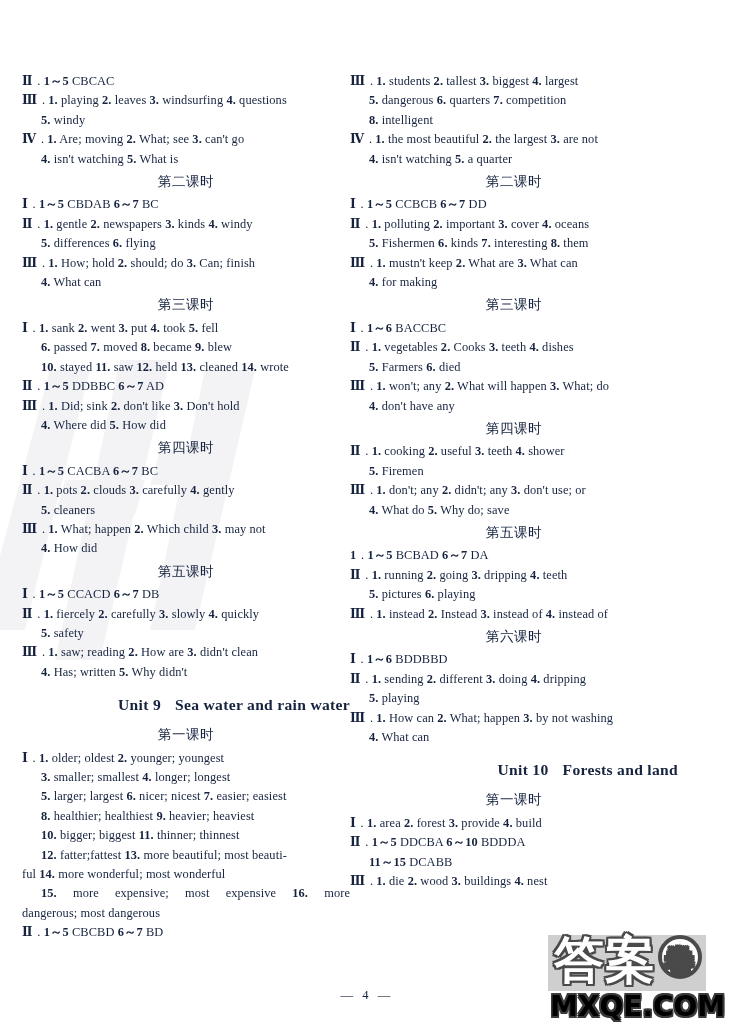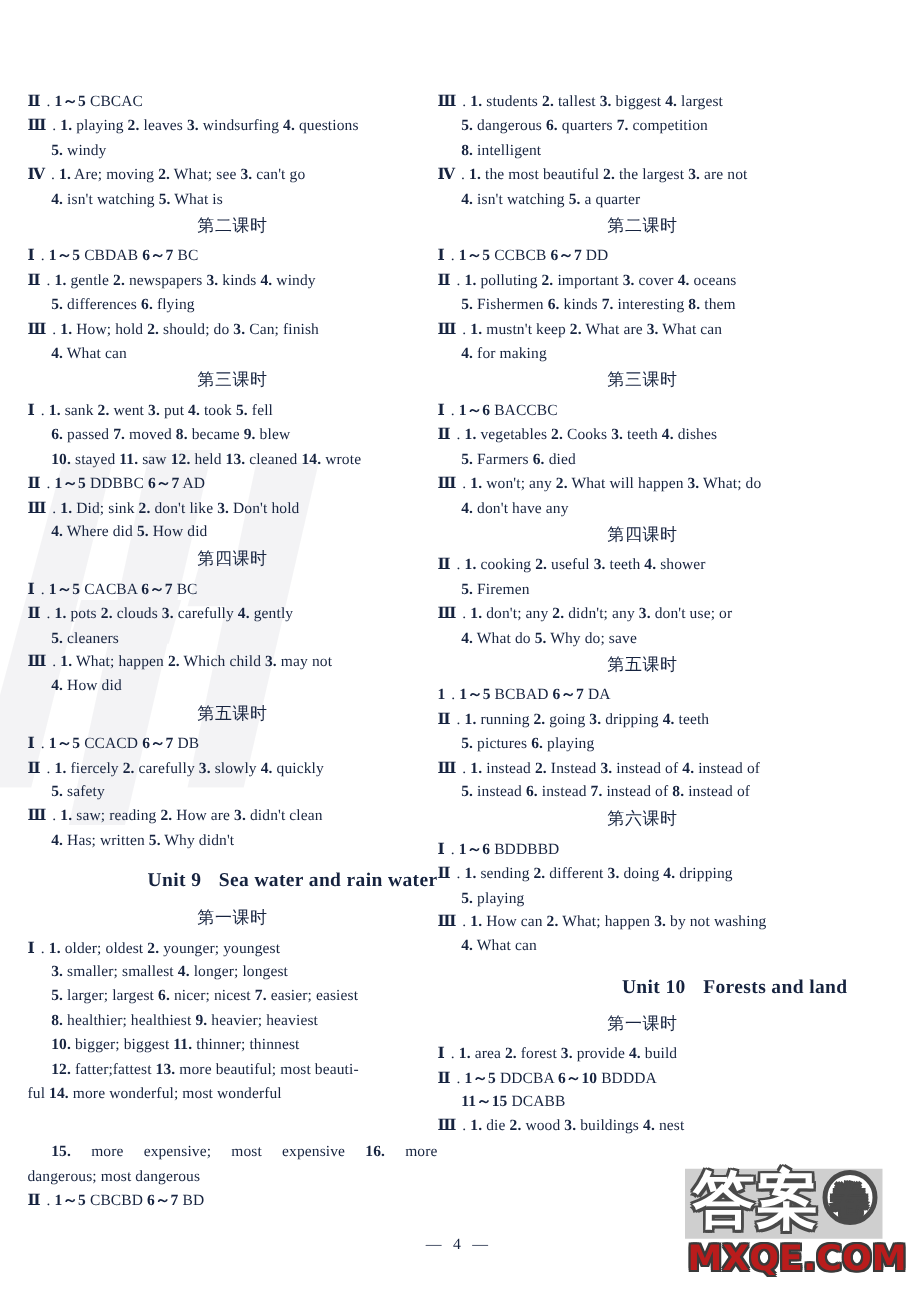--- a/index.html
+++ b/index.html
@@ -64,21 +64,20 @@
     font-weight: 700;
   }
   .gap-sm { display: inline-block; width: 5px; }
 
   
   .just {
     white-space: normal;
     text-align: justify;
     text-align-last: justify;
     padding-left: 19px;
-    margin-top: 28px;
   }
 
   
   .lesson-heading {
     text-align: center;
     font-family: "DejaVu Sans", "Liberation Sans", sans-serif;
     font-size: 13.6px;
     font-weight: 400;
     line-height: 19.4px;
     margin: 3px 0 4px 0;
@@ -156,21 +155,21 @@
     color: #4a4a4a;
     margin-left: 2px;
   }
   .cw-url {
     position: absolute;
     left: 10px;
     bottom: 6px;
     font-family: "DejaVu Sans", "Liberation Sans", sans-serif;
     font-size: 28px;
     font-weight: 700;
-    color: #b91c1c;
+    color: #000000;
     letter-spacing: 0px;
     text-shadow:
        1.6px 0 0 #3a3a3a, -1.6px 0 0 #3a3a3a,
        0 1.6px 0 #3a3a3a, 0 -1.6px 0 #3a3a3a,
        1.6px 1.6px 0 #3a3a3a, -1.6px -1.6px 0 #3a3a3a,
        1.6px -1.6px 0 #3a3a3a, -1.6px 1.6px 0 #3a3a3a;
     white-space: nowrap;
   }
 </style>
 </head>
@@ -253,21 +252,20 @@
         <div class="lesson-heading">第四课时</div>
         <div class="line"><span class="rn">Ⅱ</span><span class="gap-sm"></span>. <span class="num">1.</span> cooking   <span class="num">2.</span> useful   <span class="num">3.</span> teeth   <span class="num">4.</span> shower</div>
         <div class="line ln-indent"><span class="num">5.</span> Firemen</div>
         <div class="line"><span class="rn">Ⅲ</span><span class="gap-sm"></span>. <span class="num">1.</span> don't; any   <span class="num">2.</span> didn't; any   <span class="num">3.</span> don't use; or</div>
         <div class="line ln-indent"><span class="num">4.</span> What do   <span class="num">5.</span> Why do; save</div>
         <div class="lesson-heading">第五课时</div>
         <div class="line"><span class="rn">1</span><span class="gap-sm"></span>. <span class="num">1～5</span> BCBAD   <span class="num">6～7</span> DA</div>
         <div class="line"><span class="rn">Ⅱ</span><span class="gap-sm"></span>. <span class="num">1.</span> running   <span class="num">2.</span> going   <span class="num">3.</span> dripping   <span class="num">4.</span> teeth</div>
         <div class="line ln-indent"><span class="num">5.</span> pictures   <span class="num">6.</span> playing</div>
         <div class="line"><span class="rn">Ⅲ</span><span class="gap-sm"></span>. <span class="num">1.</span> instead   <span class="num">2.</span> Instead   <span class="num">3.</span> instead of   <span class="num">4.</span> instead of</div>
-        <div class="line ln-indent"><span class="num">5.</span> instead   <span class="num">6.</span> instead   <span class="num">7.</span> instead of   <span class="num">8.</span> instead of</div>
         <div class="lesson-heading">第六课时</div>
         <div class="line"><span class="rn">Ⅰ</span><span class="gap-sm"></span>. <span class="num">1～6</span> BDDBBD</div>
         <div class="line"><span class="rn">Ⅱ</span><span class="gap-sm"></span>. <span class="num">1.</span> sending   <span class="num">2.</span> different   <span class="num">3.</span> doing   <span class="num">4.</span> dripping</div>
         <div class="line ln-indent"><span class="num">5.</span> playing</div>
         <div class="line"><span class="rn">Ⅲ</span><span class="gap-sm"></span>. <span class="num">1.</span> How can   <span class="num">2.</span> What; happen   <span class="num">3.</span> by not washing</div>
         <div class="line ln-indent"><span class="num">4.</span> What can</div>
         <div class="unit-heading"><span>Unit 10</span><span class="uh-gap"></span><span>Forests and land</span></div>
         <div class="lesson-heading">第一课时</div>
         <div class="line"><span class="rn">Ⅰ</span><span class="gap-sm"></span>. <span class="num">1.</span>  area    <span class="num">2.</span>  forest    <span class="num">3.</span>  provide    <span class="num">4.</span>  build</div>
         <div class="line"><span class="rn">Ⅱ</span><span class="gap-sm"></span>. <span class="num">1～5</span> DDCBA   <span class="num">6～10</span> BDDDA</div>

